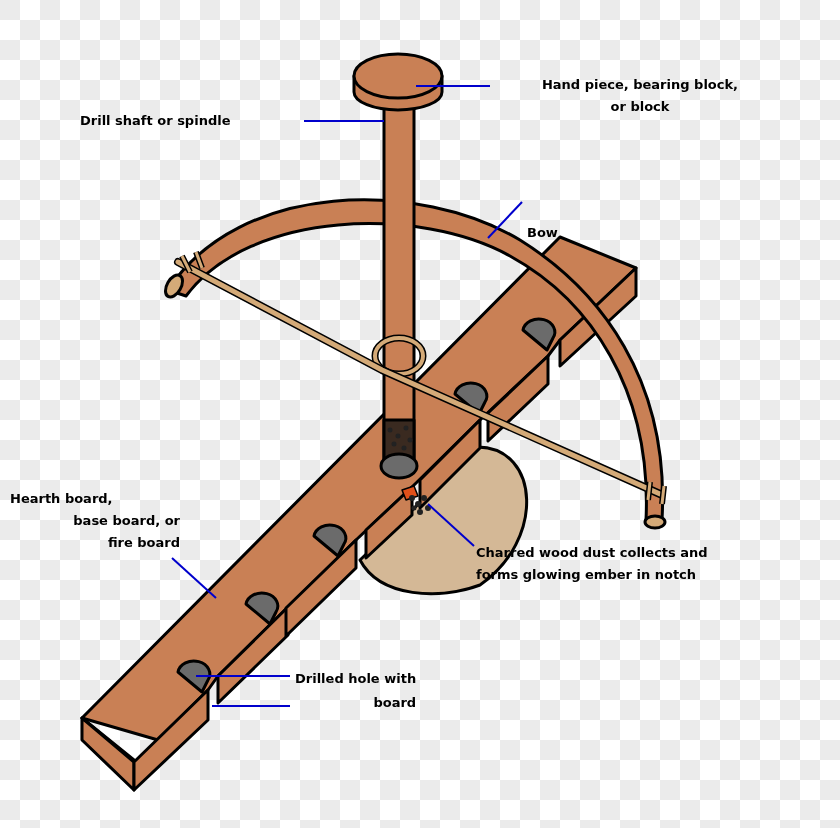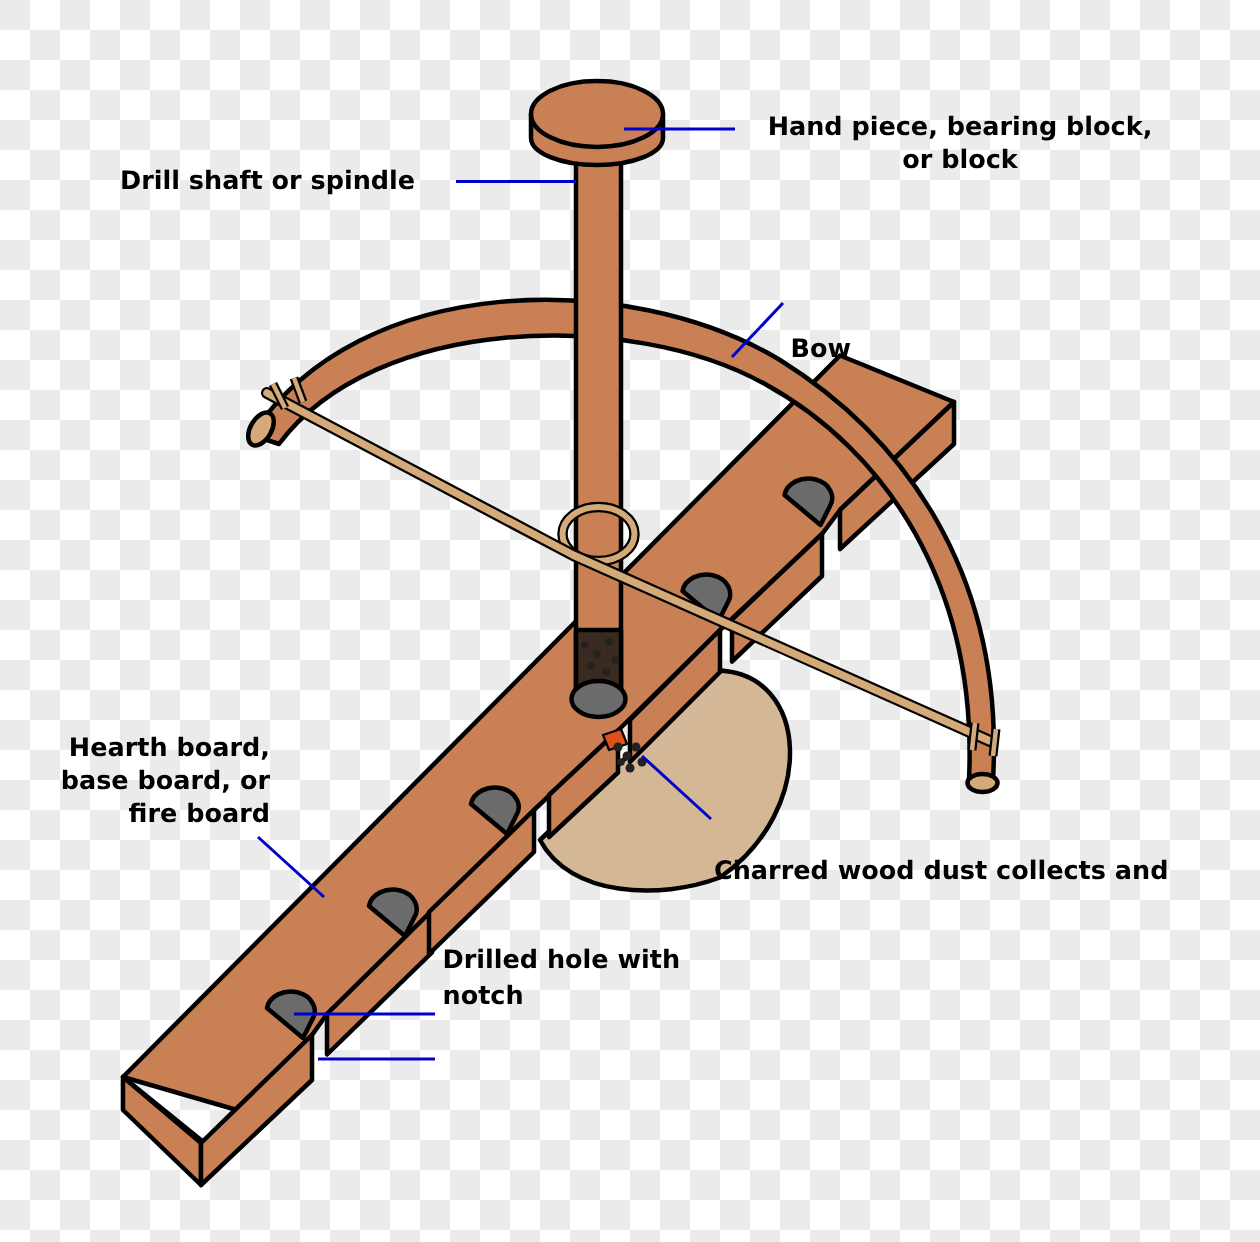--- a/index.html
+++ b/index.html
@@ -12,21 +12,21 @@
       background-size: 40px 40px;
       background-position: 20px 0, 0 20px;
       font-family: "DejaVu Sans", sans-serif;
       position: relative;
     }
     svg.diagram { position: absolute; left: 0; top: 0; }
     .label {
       position: absolute;
       font-family: "DejaVu Sans", sans-serif;
       font-weight: bold;
-      font-size: 17px;
+      font-size: 13px;
       line-height: 22px;
       color: #000;
       white-space: nowrap;
     }
     .center { text-align: center; }
     .right { text-align: right; }
   </style>
 </head>
 <body>
 
@@ -113,25 +113,26 @@
 
 <div class="label" style="left:80px; top:110px;text-align:center;">
   <span>Drill shaft or spindle</span>
 </div>
 
 <div class="label" style="left:527px; top:190px;margin-top:32px;">
   <span>Bow</span>
 </div>
 
 <div class="label right" style="left:10px; top:488px; width:170px;">
-  <div style="text-align:right;">Hearth board,</div>
+  <div style="text-align:left;">Hearth board,</div>
   <div style="text-align:right; padding-left:22px;">base board, or</div>
   <div style="text-align:right; padding-left:58px;">fire board</div>
 </div>
 
-<div class="label" style="left:476px; top:542px;margin-top:28px;">
+<div class="label" style="left:476px; top:542px;">
   <div>Charred wood dust collects and</div>
+  <div>forms glowing ember in notch</div>
 </div>
 
-<div class="label" style="left:295px; top:629px;">
+<div class="label" style="left:295px; top:668px;text-align:right;">
   <div>Drilled hole with</div>
-  <div style="margin-top:2px;">notch</div>
+  <div style="margin-top:2px;">board</div>
 </div>
 
 </body></html>

